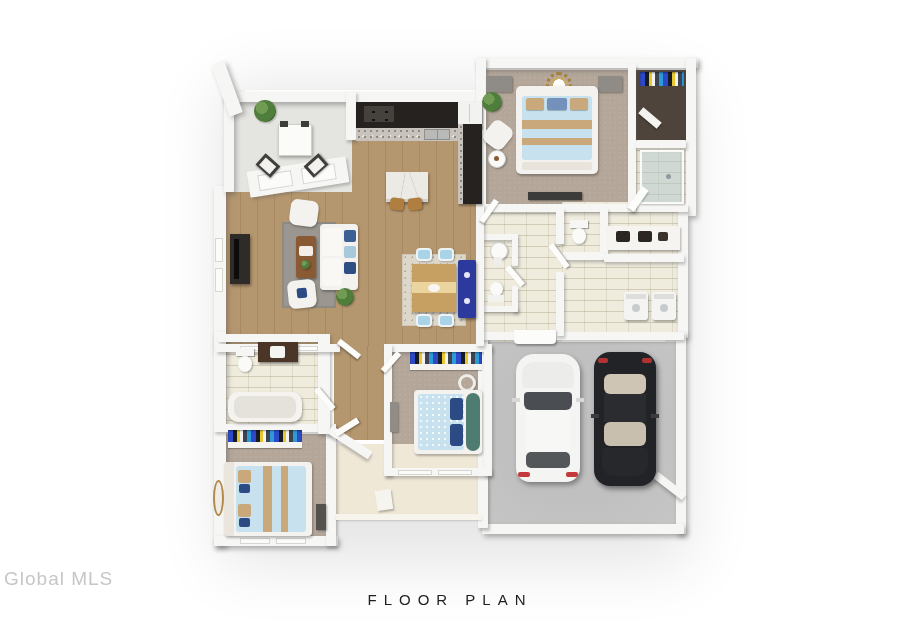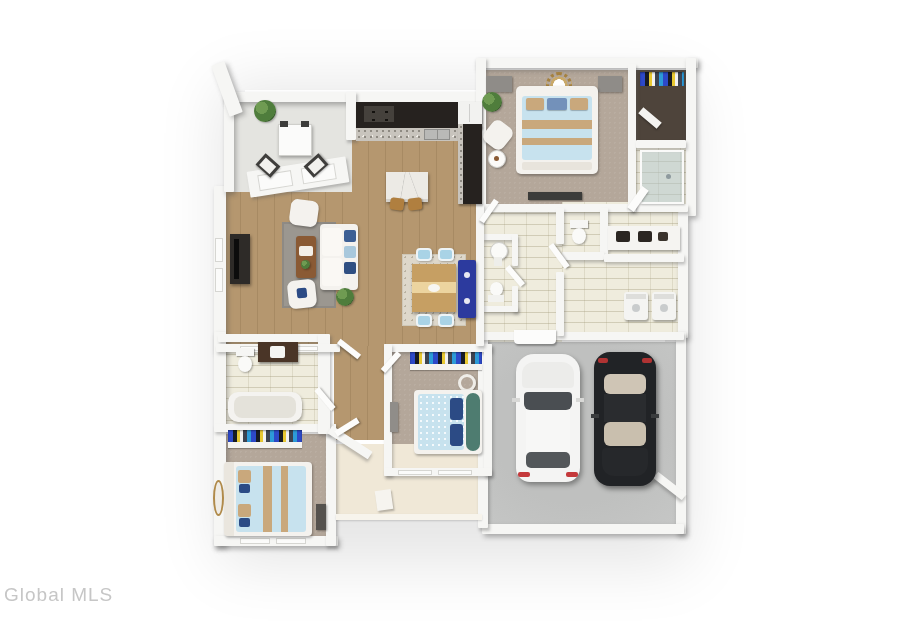--- a/index.html
+++ b/index.html
@@ -17,21 +17,21 @@
   .floor-porch{background:var(--porch_floor,#f0e8d7);}
   .floor-garage{background:radial-gradient(ellipse at 45% 45%,#bfc0bf 0 55%,var(--garage_floor,#c6c7c6) 100%);}
   .floor-dark{background:var(--closet_floor,#4e443b);}
   .clothes{background:repeating-linear-gradient(90deg,#2d49c8 0 5px,#171b24 5px 9px,#e8c832 9px 12px,#f2f2f2 12px 15px,#3d4350 15px 19px,#2d9bd8 19px 23px);box-shadow:0 1px 2px rgba(0,0,0,.4) inset;}
   .granite{background-color:var(--granite,#c8c4bd);background-image:radial-gradient(#8e8a82 1px,transparent 1px),radial-gradient(#efece6 1px,transparent 1px);background-size:6px 6px,9px 9px;background-position:0 0,3px 4px;}
   .white-furn{background:var(--sofa_white,#f4f2ee);border-radius:4px;box-shadow:1px 1.5px 2.5px rgba(0,0,0,.28);}
   .plant{background:radial-gradient(circle at 35% 35%,#6f9b52 0 30%,var(--plant_green,#4f7d3c) 31% 70%,#3c6030 71%);border-radius:50%;box-shadow:1px 1px 2px rgba(0,0,0,.3);}
   .ring{border-radius:50%;}
   #caption{position:absolute;left:0;right:0;top:591px;text-align:center;font-size:15px;letter-spacing:7px;
            font-weight:500;color:var(--caption_color,#1f1f1f);}
-  #watermark{position:absolute;left:4px;top:584px;font-size:19px;letter-spacing:1px;color:var(--watermark_color,#c6c6c6);}
+  #watermark{position:absolute;left:4px;top:568px;font-size:19px;letter-spacing:1px;color:var(--watermark_color,#c6c6c6);}
 </style>
 </head>
 <body>
 
 <div id="canvas">
 
   <div class="abs" style="left:245px;top:90px;width:420px;height:430px;box-shadow:0 20px 60px 25px rgba(0,0,0,.10);"></div>
 
   <div class="abs floor-nook" style="left:232px;top:102px;width:120px;height:94px;"></div>
   <div class="abs floor-wood" style="left:352px;top:124px;width:130px;height:222px;"></div>
@@ -269,14 +269,15 @@
     <div class="abs" style="left:4px;top:6px;width:10px;height:5px;background:#b03333;border-radius:2px;"></div>
     <div class="abs" style="left:48px;top:6px;width:10px;height:5px;background:#b03333;border-radius:2px;"></div>
     <div class="abs" style="left:10px;top:22px;width:42px;height:20px;background:#cfc5b5;border-radius:6px;"></div>
     <div class="abs" style="left:10px;top:42px;width:42px;height:28px;background:#2a2c2f;"></div>
     <div class="abs" style="left:10px;top:70px;width:42px;height:24px;background:#c9bfae;border-radius:6px;"></div>
     <div class="abs" style="left:8px;top:96px;width:46px;height:28px;background:#26282b;border-radius:4px 4px 12px 12px;"></div>
     <div class="abs" style="left:-3px;top:62px;width:8px;height:4px;background:#3a3c3e;"></div>
     <div class="abs" style="left:57px;top:62px;width:8px;height:4px;background:#3a3c3e;"></div>
   </div>
 
+  <div id="caption">FLOOR PLAN</div>
   <div id="watermark">Global MLS</div>
 </div>
 
 </body></html>

